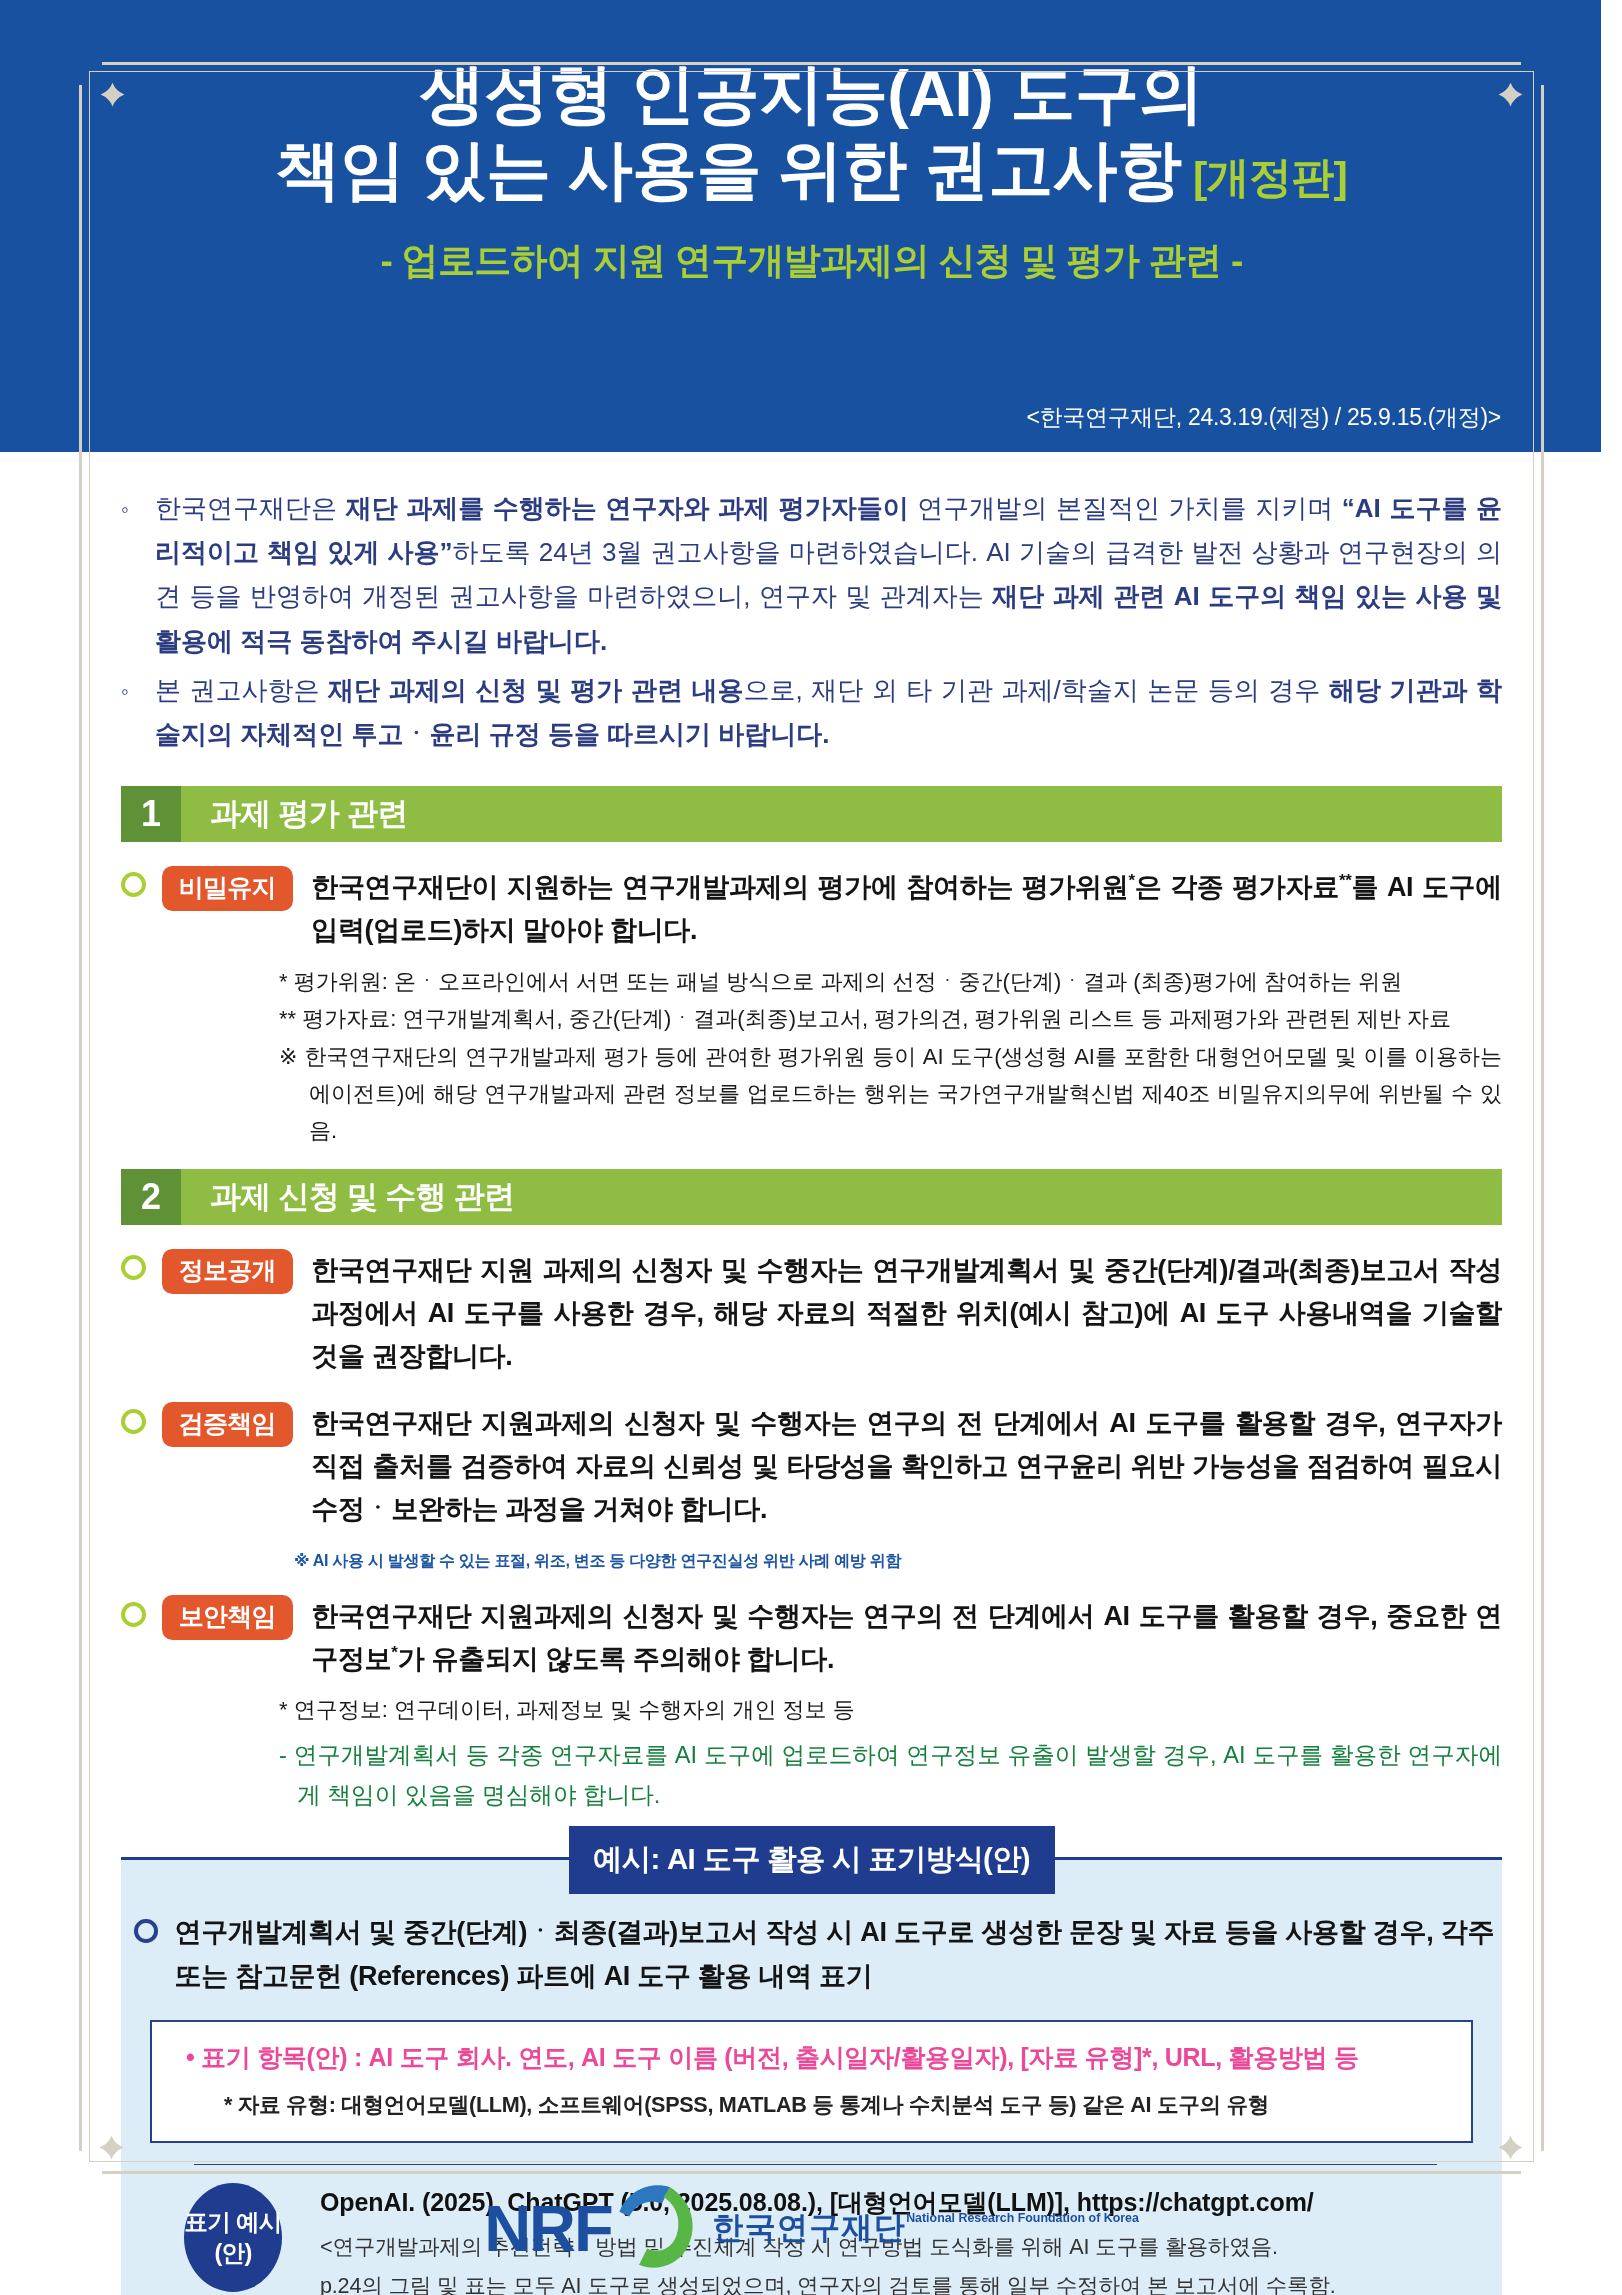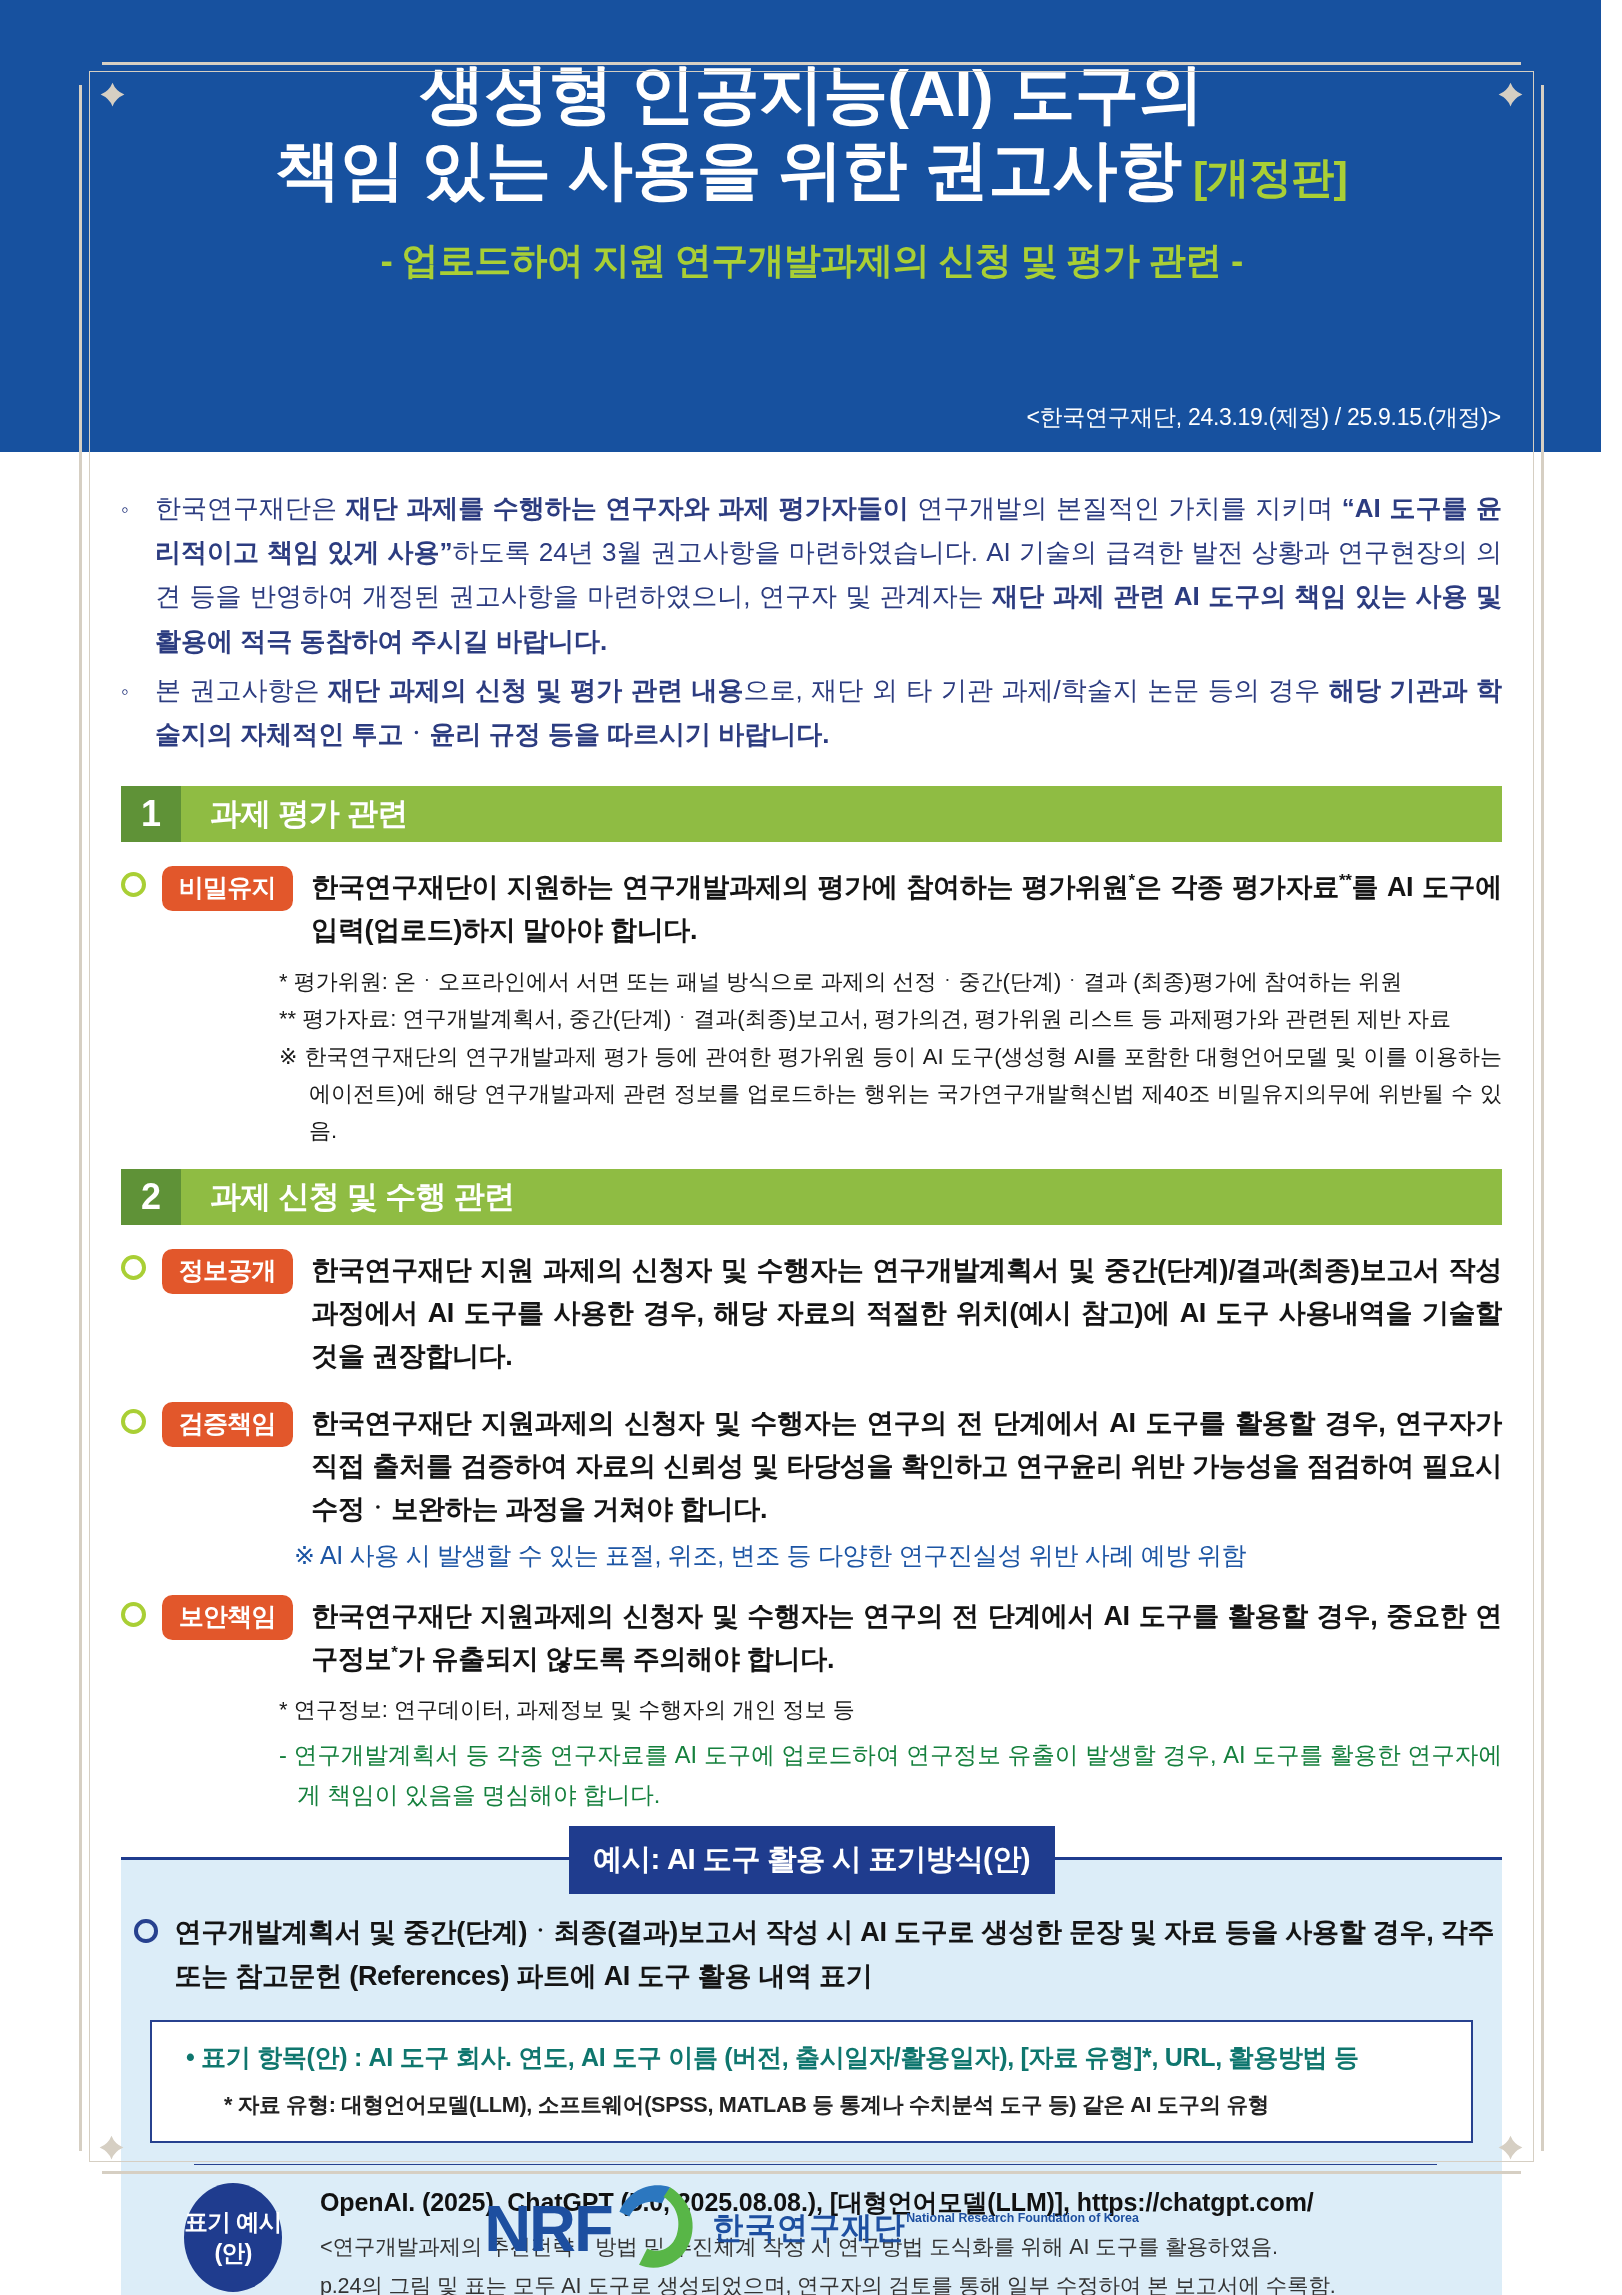--- a/index.html
+++ b/index.html
@@ -43,31 +43,31 @@
   .section-title { color:#ffffff; font-size:31px; font-weight:800; display:flex; align-items:center; padding-left:29px; letter-spacing:-0.7px;text-align:right; }
 
   .item { margin-top:23.6px; display:flex; align-items:flex-start; }
   .ring { flex:0 0 auto; width:25px; height:25px; border:4.6px solid #A9CF35; border-radius:50%; margin-top:6.5px; margin-right:15.7px; }
   .badge { flex:0 0 auto; background:#E2572B; color:#ffffff; font-size:25px; font-weight:800; border-radius:10.5px; padding:5.2px 17px 6.5px; margin-right:18.3px; margin-top:0px; letter-spacing:-0.7px; }
   .item-text { flex:1 1 auto; color:#141414; font-size:27px; font-weight:800; line-height:1.6; text-align:justify; letter-spacing:-0.3px; }
   .item-text sup { font-size:17px; font-weight:800; }
 
   .fn-block { margin-top:10.5px; margin-left:158px; color:#1a1a1a; font-size:22px; line-height:1.7; }
   .fn { padding-left:30px; text-indent:-30px; text-align:justify; }
-  .note-blue { margin-top:7px; margin-left:173px; color:#1C55A4; font-size:25px; font-weight:400; letter-spacing:-0.3px; }
+  .note-blue { margin-top:19px; margin-left:173px; color:#1C55A4; font-size:16px; font-weight:700; letter-spacing:-0.3px; }
   .sub-bullet { margin-top:7.9px; margin-left:158px; color:#15803d; font-size:23.6px; line-height:1.68; padding-left:18.3px; text-indent:-18.3px; text-align:justify; }
 
   
   .example-box { position:relative; margin-top:42px; background:#DCEDF8; border-top:3.3px solid #1F3C8E; padding:51px 0 26px; }
   .example-header { position:absolute; left:50%; top:-34px; transform:translateX(-50%); width:486px; height:68px; background:#1F3C8E; color:#ffffff; font-size:29.4px; font-weight:800; display:flex; align-items:center; justify-content:center; letter-spacing:-0.7px; }
   .ex-bullet { display:flex; align-items:flex-start; padding:0 7.9px 0 13px; }
   .ex-ring { flex:0 0 auto; width:23.6px; height:23.6px; border:4.6px solid #27418F; border-radius:50%; margin-top:7.9px; margin-right:17px; background:transparent; }
   .ex-bullet-text { flex:1 1 auto; color:#141414; font-size:27px; font-weight:800; line-height:1.6; text-align:justify; letter-spacing:-0.3px; }
   .fields-box { margin:22px 29px 0; background:#ffffff; border:2px solid #27418F; padding:19.6px 34px 22px; }
-  .fields-line { color:#0f766e; font-size:25px; font-weight:800; letter-spacing:-0.3px; }
+  .fields-line { color:#ec4899; font-size:25px; font-weight:800; letter-spacing:-0.3px; }
   .fields-note { margin-top:15.7px; margin-left:38px; color:#222222; font-size:21.6px; font-weight:700; letter-spacing:-0.3px; }
   .thin-sep { margin:21px 65px 0 73px; border-top:1.3px solid #27418F; }
   .sample-row { margin:18.3px 46px 0 63px; display:flex; align-items:flex-start; }
   .sample-circle { flex:0 0 auto; width:98px; height:109px; background:#1F3C8E; border-radius:50%; color:#ffffff; font-size:23.6px; font-weight:800; display:flex; flex-direction:column; align-items:center; justify-content:center; line-height:1.3; letter-spacing:-0.7px; }
   .sample-texts { flex:1 1 auto; margin-left:38px; padding-top:2.6px; }
   .sample-citation { color:#111111; font-size:25px; font-weight:800; letter-spacing:-0.1px; }
   .sample-desc { margin-top:13px; color:#333333; font-size:21.6px; font-weight:400; letter-spacing:-0.2px; }
   .sample-desc + .sample-desc { margin-top:10.5px; }
 
   

